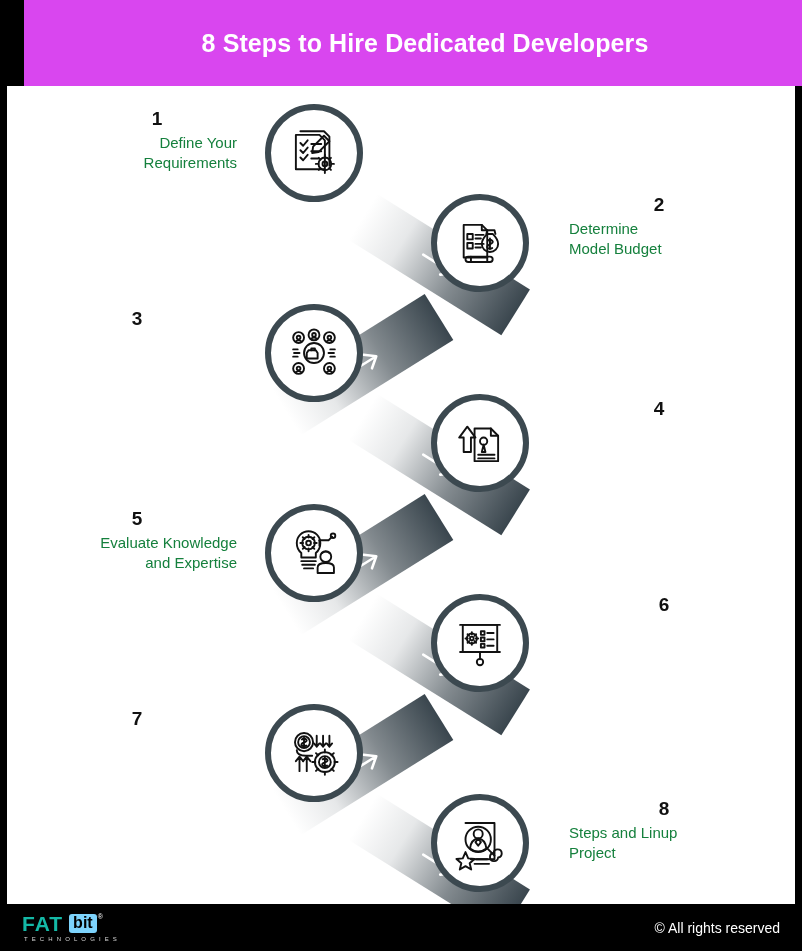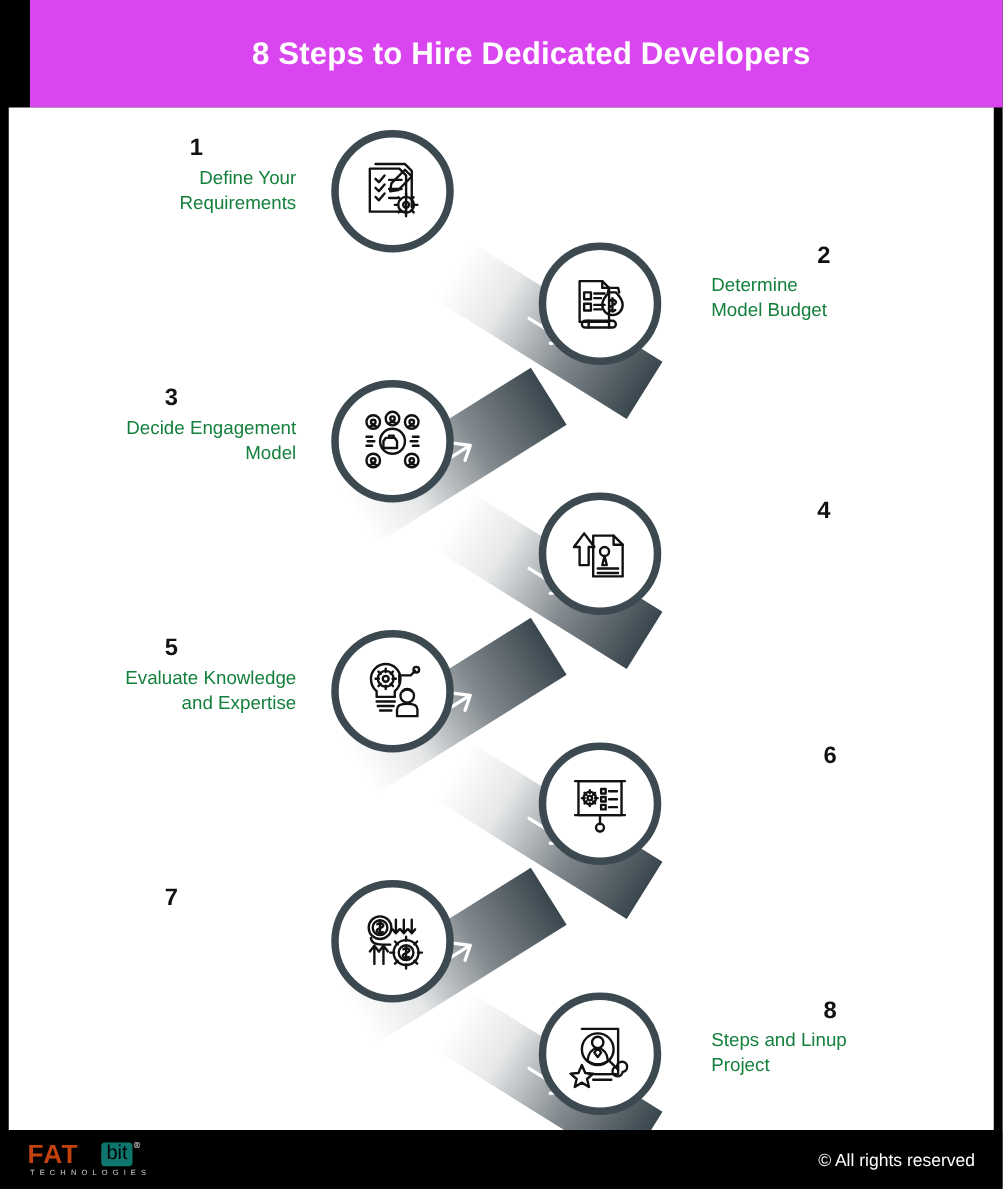--- a/index.html
+++ b/index.html
@@ -71,25 +71,25 @@
 
   
   .footer{
     position:absolute;left:0;bottom:0;width:802px;height:47px;background:#000;
     display:flex;align-items:center;justify-content:space-between;
     padding:0 22px;box-sizing:border-box;
   }
   .logo{display:flex;flex-direction:column;gap:2px;}
   .logo-row{display:flex;align-items:center;}
   .logo-fat{
-    color:#c2410c;font-size:21px;font-weight:bold;letter-spacing:1px;line-height:1;
+    color:#14b8a6;font-size:21px;font-weight:bold;letter-spacing:1px;line-height:1;
   }
   .logo-bit{
-    background:#0f766e;color:#000;font-size:16px;font-weight:normal;
-    padding:1px 4px 2px 4px;border-radius:3px;line-height:1;margin-left:18px;
+    background:#7dd3fc;color:#000;font-size:16px;font-weight:bold;
+    padding:1px 4px 2px 4px;border-radius:3px;line-height:1;margin-left:6px;
   }
   .logo-reg{color:#fff;font-size:7px;margin-left:1px;align-self:flex-start;}
   .logo-tech{
     color:#d8d8d8;font-size:6px;letter-spacing:4.1px;line-height:1;
     padding-left:2px;
   }
   .copy{color:#ffffff;font-size:14px;}
 </style>
 </head>
 <body>
@@ -215,22 +215,20 @@
           <path d="M11.5 53.5 q3.5 -3 7 0"></path>
           <circle cx="49" cy="49" r="6"></circle>
             <circle cx="49" cy="49" r="2"></circle>
           <path d="M45.5 53.5 q3.5 -3 7 0"></path>
           <path d="M14 28 h-5 M16 32 h-6 M14 36 h-5 M50 28 h5 M48 32 h6 M50 36 h5"></path>
         </g>
       </svg>
     </div>
     <div class="label right-al" style="left:30px;top:222px;width:200px;">
       <div class="num">3</div>
-      <div class="txt">Decide Engagement
-Model</div>
     </div>
 
     <div class="node" style="left:424px;top:308px;">
       <svg viewBox="0 0 64 64">
         <g fill="none" stroke="#111" stroke-width="2.1" stroke-linecap="round" stroke-linejoin="round">
           <path d="M26 16 H44 L52 24 V52 H26 Z"></path>
           <path d="M44 16 V24 H52"></path>
           <path d="M18 14 l-9 12 h5 v16 h8 V26 h5 Z"></path>
           <circle cx="36" cy="30" r="4"></circle>
           <path d="M36 34 l-2 8 h4 l-2 -8"></path>

